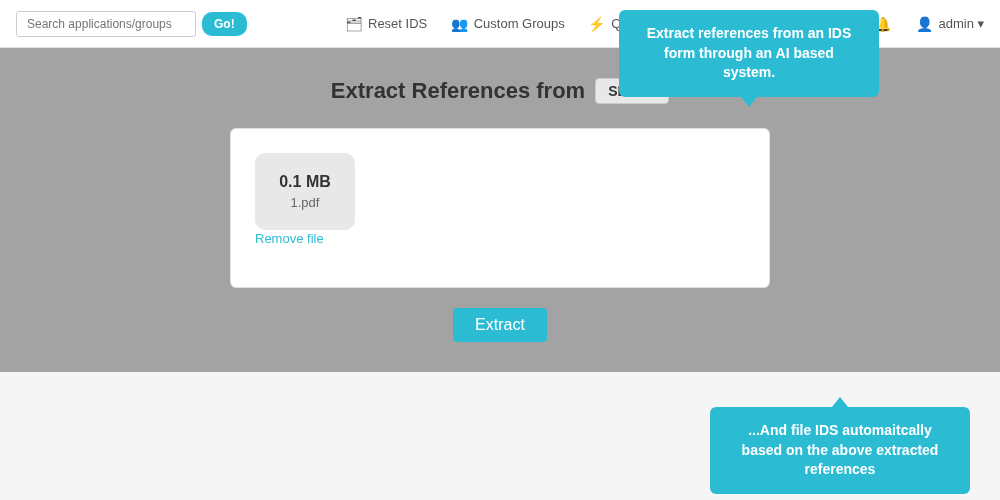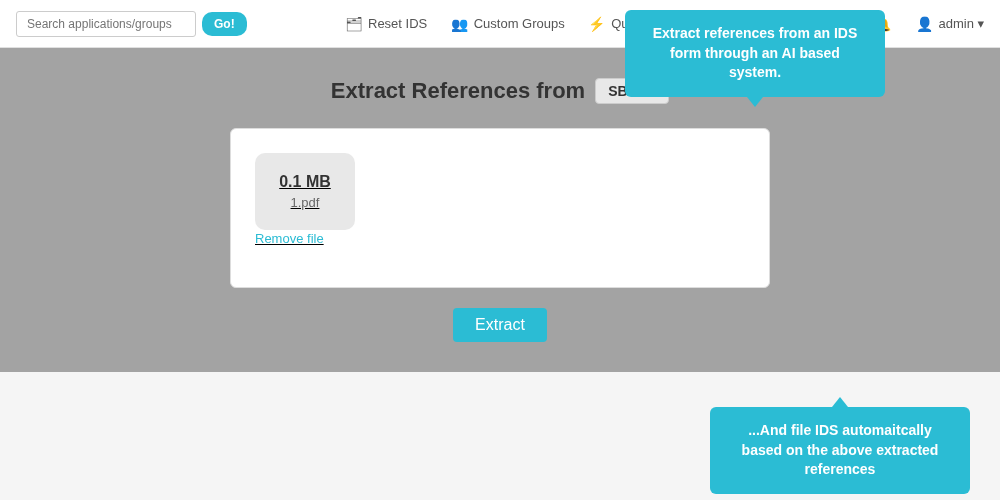--- a/index.html
+++ b/index.html
@@ -2,21 +2,21 @@
 <html><head>
   <meta charset="utf-8">
   <style>
     * { box-sizing: border-box; margin: 0; padding: 0; }
     body { font-family: Arial, sans-serif; background: #f5f5f5; width: 1000px; height: 500px; overflow: hidden; position: relative; }
 
     
     .tooltip-top {
       position: absolute;
       top: 10px;
-      right: 115px;
+      right: 121px;
       background: #2bbcd4;
       color: white;
       padding: 14px 18px;
       border-radius: 6px;
       font-size: 14px;
       font-weight: bold;
       text-align: center;
       max-width: 260px;
       line-height: 1.4;
       z-index: 10;
@@ -140,21 +140,20 @@
       background: white;
       border: 1px solid #ddd;
       border-radius: 6px;
       padding: 24px;
       min-height: 160px;
       display: flex;
       align-items: flex-start;
       gap: 20px;
       max-width: 540px;
       margin: 0 auto 20px auto;
-      text-decoration: underline;
     }
     .file-card {
       background: #e8e8e8;
       border-radius: 10px;
       padding: 20px 24px;
       text-align: center;
       min-width: 100px;
     }
     .file-size {
       font-size: 16px;

